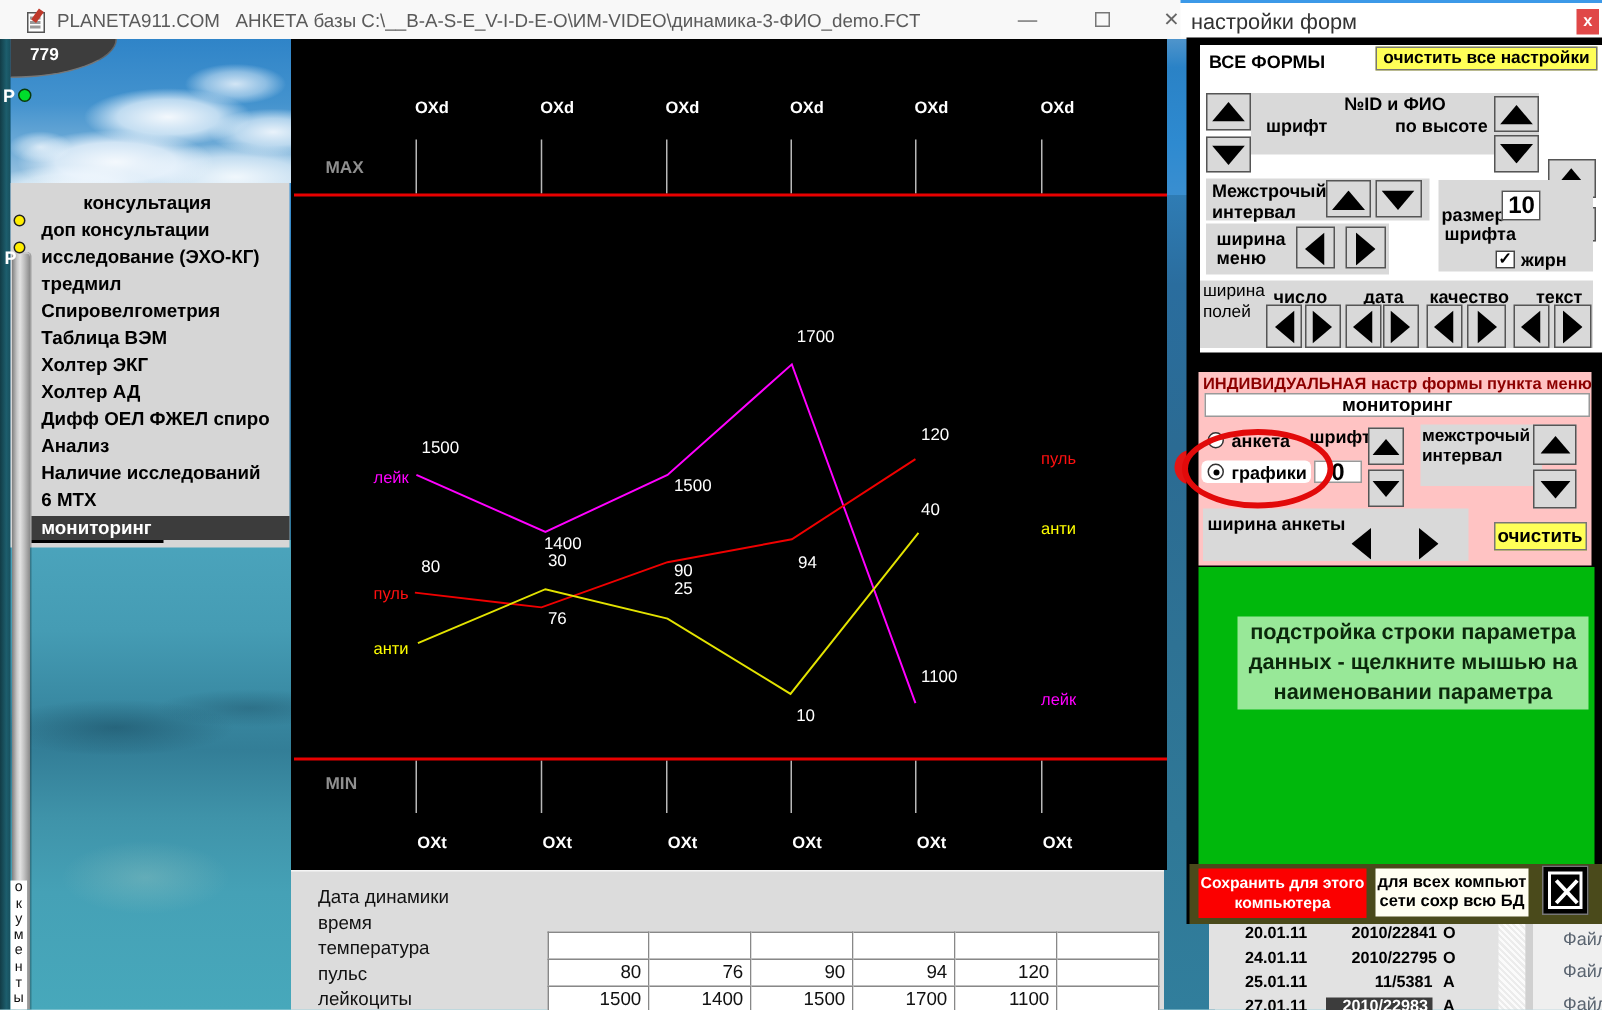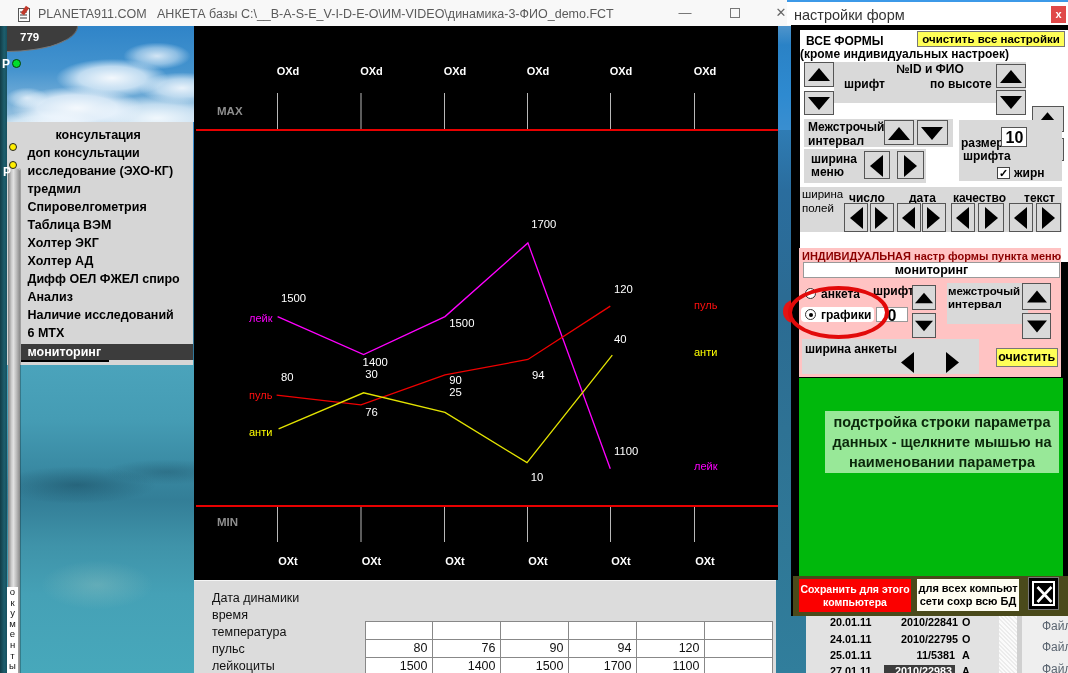--- a/index.html
+++ b/index.html
@@ -91,21 +91,21 @@
 .lrow { position:absolute; font-size:10.8px; font-weight:bold; color:#000; white-space:pre; }
 .frow { position:absolute; font-size:12px; color:#5a6470; }
 .hcell { background:#3c3c3c; color:#fff; padding:0 3px; }
 
 
 #swin { position:absolute; left:787px; top:0px; width:281px; height:616px; }
 #stitle { position:absolute; left:0; top:0; width:281px; height:25px; background:#fff; border-top:2px solid #3c99e8; }
 #stitle .t { position:absolute; left:7px; top:5px; font-size:14.5px; color:#333; }
 #sclose { position:absolute; left:264px; top:5.5px; width:15px; height:17px; background:#e04848; color:#fff; font-size:11px; font-weight:bold; text-align:center; line-height:17px; }
 #sframe { position:absolute; left:4px; top:25px; width:277px; height:591px; background:#000; }
-#sc { position:absolute; left:9px; top:5px; width:268px; height:232px; background:#fff; font-weight:bold; }
+#sc { position:absolute; left:9px; top:5px; width:268px; height:205px; background:#fff; font-weight:bold; }
 .gpanel { position:absolute; background:#d9d9d9; }
 .sbtn { position:absolute; background:#d9d9d9; border:1px solid #555; color:#000; text-align:center; }
 .sbtn svg { display:block; margin:auto; }
 .ylbtn { position:absolute; background:#ffff57; border:1px solid #777; color:#000; font-weight:bold; text-align:center; }
 #pink { position:absolute; left:8px; top:223px; width:262px; height:129px; background:#ffc3c3; font-weight:bold; }
 #green { position:absolute; left:8px; top:353px; width:264px; height:198px; background:#00b80c; }
 #gbox { position:absolute; left:26px; top:33px; width:234px; height:62px; background:#98e898; text-align:center; font-weight:bold; font-size:14.5px; color:#0b280b; line-height:19.8px; padding-top:2px; }
 #olive { position:absolute; left:2px; top:551px; width:279px; height:40px; background:#4a4a1b; }
 #savebtn { position:absolute; left:6px; top:3px; width:112px; height:33px; background:#fb0000; color:#fff; font-weight:bold; font-size:10.5px; text-align:center; line-height:12.5px; padding-top:4px; white-space:nowrap; }
 #allbtn { position:absolute; left:124px; top:3px; width:102px; height:32px; background:#fffef2; color:#000; font-weight:bold; font-size:11px; text-align:center; line-height:13px; padding-top:3px; }
@@ -293,21 +293,20 @@
 
   <div id="swin">
     <div id="stitle">
         <div class="t">настройки форм</div>
       </div>
     <div id="sclose">x</div>
     <div id="sframe">
       <div id="sc">
         <div class="abs" style="left:6px; top:4px; font-size:12px;">ВСЕ ФОРМЫ</div>
         <div class="ylbtn" style="left:117px; top:1px; width:148px; height:16px; font-size:11.5px; line-height:14px;">очистить все настройки</div>
-        <div class="abs" style="left:0px; top:17px; font-size:12px;">(кроме индивидуальных настроек)</div>
         <div class="gpanel" style="left:34px; top:32px; width:192px; height:41px;"></div>
         <div class="abs" style="left:34px; top:32px; width:192px; text-align:center; font-size:12px;">№ID и ФИО</div>
         <div class="abs" style="left:44px; top:47px; font-size:12px;">шрифт</div>
         <div class="abs" style="left:130px; top:47px; font-size:12px;">по высоте</div>
         <div class="sbtn" style="left:3.5px; top:32px; width:30px; height:25px;">
             <svg width="22" height="13" viewBox="0 0 22 13" style="margin-top:5px;">
               <path d="M11 0 L22 13 L0 13 Z"></path>
             </svg>
           </div>
         <div class="sbtn" style="left:3.5px; top:61px; width:30px; height:24px;">

